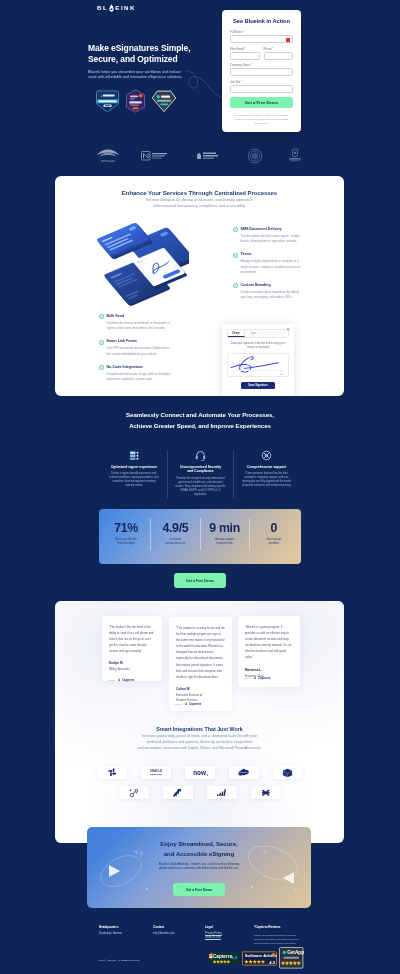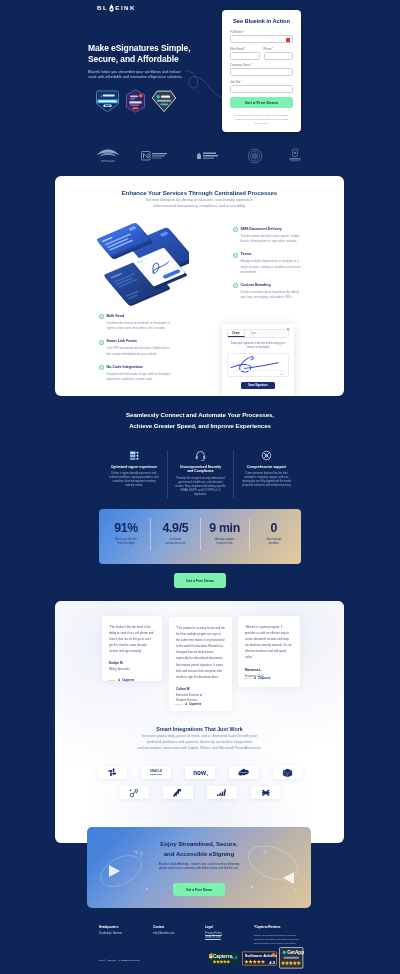--- a/index.html
+++ b/index.html
@@ -136,21 +136,21 @@
         <circle cx="5" cy="10.4" r="1.9" fill="#0e2558"></circle>
       </svg>
       <span class="lt">EINK</span>
     </div>
 
     <svg class="swirl" width="60" height="60" viewBox="0 0 60 60">
       <path d="M57 44 C46 46 33 40 25 30 C19 23 13 17 7 19 C2 21 3 29 8 30 C13 31 14 24 11 19 C8 14 3 12 0 13" fill="none" stroke="#4a5e8e" stroke-width="0.6"></path>
     </svg>
 
     <div class="hero-left">
-      <h1><span>Make eSignatures Simple,</span><br><span>Secure, and Affordable</span></h1>
+      <h1><span>Make eSignatures Simple,</span><br><span>Secure, and Optimized</span></h1>
       <p class="sub">Blueink helps you streamline your workflows and reduce costs with affordable and innovative eSignature solutions.</p>
     </div>
 
     <div class="hero-badges">
 
       <svg width="25" height="23" viewBox="0 0 50 46">
         <path d="M3 5 a3 3 0 0 1 3-3 H44 a3 3 0 0 1 3 3 V26 a3 3 0 0 1-1.3 2.5 L25 44 L4.3 28.5 A3 3 0 0 1 3 26 Z" fill="#0f2a5e" stroke="#4d9ad8" stroke-width="1.6"></path>
         <rect x="5.5" y="4.5" width="39" height="13" rx="1.5" fill="#133768"></rect>
         <path d="M11 12.5 l3-1.8 v3.6 z" fill="#f1922c"></path>
         <rect x="15.5" y="9" width="24" height="4.2" rx="1.6" fill="#e3eefc"></rect>
@@ -458,21 +458,21 @@
           <path d="M5.2 5.2 L8.6 8.6 M16.8 5.2 L13.4 8.6 M5.2 16.8 L8.6 13.4 M16.8 16.8 L13.4 13.4" stroke="#cfdcf5" stroke-width="1.6" stroke-linecap="round"></path>
         </svg>
       </div>
       <div class="pt">Comprehensive support</div>
       <div class="pd">Cover premium features like live chat assistance, migration support, and user training that are fully aligned with the needs of specific industries with enterprise pricing.</div>
     </div>
   </div>
 
   <div class="statsbar">
     <div class="stat">
-      <div class="sv">91%</div>
+      <div class="sv">71%</div>
       <div class="sl"><span>More cost-effective</span><br><span>than DocuSign</span></div>
     </div>
     <div class="stat">
       <div class="sv">4.9/5</div>
       <div class="sl"><span>Customer</span><br><span>satisfaction score</span></div>
     </div>
     <div class="stat">
       <div class="sv">9 min</div>
       <div class="sl"><span>Average support</span><br><span>response time</span></div>
     </div>

